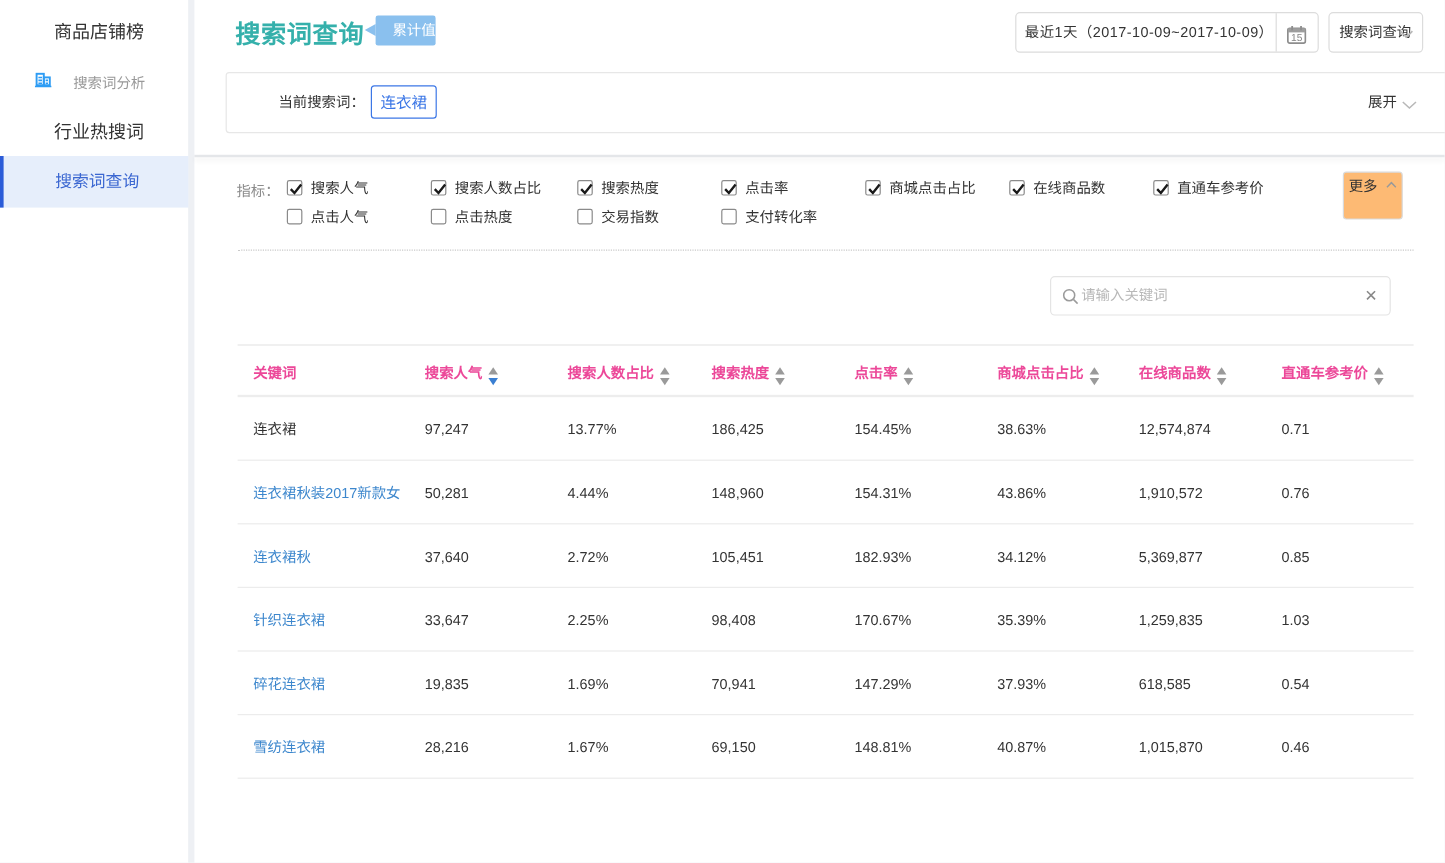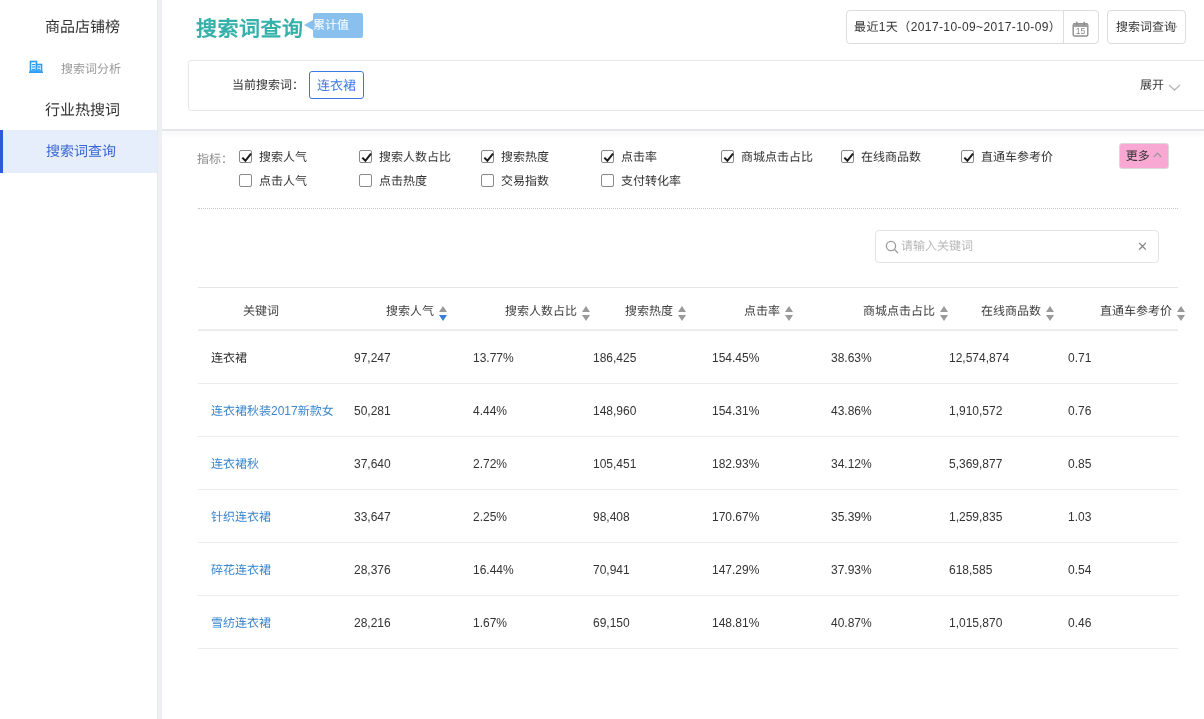--- a/index.html
+++ b/index.html
@@ -12,52 +12,52 @@
   .snav1 { position:absolute; left:45px; font-size:15px; color:#333; }
   .snav2 { position:absolute; left:61px; font-size:12px; color:#999; }
   #sactive { position:absolute; left:0; top:130px; width:157px; height:43px; background:#e6eefb; border-left:3px solid #2b5cd8; }
   #sactive span { position:absolute; left:43px; top:0; line-height:43px; font-size:14px; color:#3a66d1; }
 
   
   #main { position:absolute; left:162px; top:0; width:1042px; height:719px; background:#fff; }
   #hdrline { position:absolute; left:0; top:129px; width:1042px; height:2px; background:#e4e6e9; box-shadow:0 3px 4px rgba(0,0,0,0.07); }
 
   #title { position:absolute; left:34px; top:12px; font-size:21px; font-weight:bold; color:#35b0ab; letter-spacing:0.5px; }
-  #badge { position:absolute; left:151px; top:13px; width:50px; height:25px; background:#8ac0ee; border-radius:2px; color:#fff; font-size:12px; text-align:left; line-height:25px; }
+  #badge { position:absolute; left:151px; top:13px; width:50px; height:25px; background:#8ac0ee; border-radius:2px; color:#fff; font-size:12px; text-align:right; line-height:25px; }
   #badge:before { content:""; position:absolute; left:-9px; top:7px; border:5.5px solid transparent; border-right:9px solid #8ac0ee; border-left:none; }
 
   .topbox { position:absolute; top:10px; height:34px; border:1px solid #dcdcdc; border-radius:4px; background:#fff; font-size:12px; color:#333;padding-left:36px; }
   #datebox { left:684px; width:253px; }
   #datebox .dtext { position:absolute; left:7px; top:0; line-height:32px; letter-spacing:0.4px; }
   #datebox .dsep { position:absolute; left:216px; top:0; width:1px; height:32px; background:#dcdcdc; }
   #devbox { left:945px; width:79px; }
   #devbox .dtext { position:absolute; left:8px; top:0; line-height:32px; }
 
   #curpanel { position:absolute; left:26px; top:60px; width:1030px; height:51px; border:1px solid #e7e7e7; border-radius:3px; }
   #curpanel .lbl { position:absolute; left:43px; top:0; line-height:49px; font-size:12px; color:#333; }
   #curtag { position:absolute; left:120px; top:10px; width:55px; height:28px; border:1px solid #3c77e6; border-radius:3px; color:#3c77e6; font-size:13px; text-align:center; line-height:27px; }
   #expand { position:absolute; right:53px; top:0; line-height:49px; font-size:12px; color:#333; }
 
   
   #zb { position:absolute; left:35px; top:149px; font-size:12px; color:#8c8c8c; }
   .cb { position:absolute; width:13px; height:13px; border:1px solid #8a8a8a; border-radius:2px; background:#fff; }
   .cb svg { position:absolute; left:0px; top:0px; }
   .cblbl { position:absolute; font-size:12px; color:#333; }
-  #morebtn { position:absolute; left:957px; top:143px; width:50px; height:26px; border:1px solid #d9d9d9; border-radius:3px; font-size:12px; color:#333; text-align:center; line-height:24px; background:#f9a8d4; }
+  #morebtn { position:absolute; left:957px; top:143px; width:50px; height:40px; border:1px solid #d9d9d9; border-radius:3px; font-size:12px; color:#333; text-align:center; line-height:24px; background:#fdba74;font-family:Liberation Mono, monospace; }
   #dashline { position:absolute; left:36px; top:208px; width:980px; border-top:1px dotted #c9c9c9; }
 
   
   #search { position:absolute; left:713px; top:230px; width:284px; height:33px; border:1px solid #e4e4e4; border-radius:4px; background:#fff; }
   #search .ph { position:absolute; left:25px; top:0; line-height:31px; font-size:12px; color:#b8b8b8; }
   #search .x { position:absolute; right:10px; top:0; line-height:31px; font-size:13px; color:#888; }
 
   
   #tbl { position:absolute; left:36px; top:287px; width:980px; }
   #thead { position:relative; height:44px; border-top:1px solid #e6e6e6; border-bottom:2px solid #ededed; }
-  .th { position:absolute; top:0; line-height:46px; font-size:12px; font-weight:normal; color:#404040; white-space:nowrap;margin-left:32px; }
+  .th { position:absolute; top:0; line-height:46px; font-size:12px; font-weight:bold; color:#ec4899; white-space:nowrap; }
   .trow { position:relative; height:53px; border-bottom:1px solid #ececec; }
   .td { position:absolute; top:0; line-height:55px; font-size:12px; color:#333; white-space:nowrap; }
   .td.lnk { color:#3d87cd; }
   .sort { display:inline-block; vertical-align:middle; width:9px; height:15px; margin-left:5px; position:relative; top:2px; }
   .sort i { position:absolute; left:0; width:0; height:0; border-left:4.5px solid transparent; border-right:4.5px solid transparent; }
   .sort .u { top:0; border-bottom:6px solid #9a9a9a; }
   .sort .d { bottom:0; border-top:6px solid #9a9a9a; }
   .sort.act .d { border-top-color:#3a7fd2; }
 
   .c0{left:13px;} .c1{left:156px;} .c2{left:275px;} .c3{left:395px;} .c4{left:514px;} .c5{left:633px;} .c6{left:751px;} .c7{left:870px;}
@@ -234,22 +234,22 @@
           <span class="td c1">33,647</span>
           <span class="td c2">2.25%</span>
           <span class="td c3">98,408</span>
           <span class="td c4">170.67%</span>
           <span class="td c5">35.39%</span>
           <span class="td c6">1,259,835</span>
           <span class="td c7">1.03</span>
         </div>
         <div class="trow">
           <span class="td c0 lnk">碎花连衣裙</span>
-          <span class="td c1">28,376</span>
-          <span class="td c2">16.44%</span>
+          <span class="td c1">19,835</span>
+          <span class="td c2">1.69%</span>
           <span class="td c3">70,941</span>
           <span class="td c4">147.29%</span>
           <span class="td c5">37.93%</span>
           <span class="td c6">618,585</span>
           <span class="td c7">0.54</span>
         </div>
         <div class="trow">
           <span class="td c0 lnk">雪纺连衣裙</span>
           <span class="td c1">28,216</span>
           <span class="td c2">1.67%</span>

